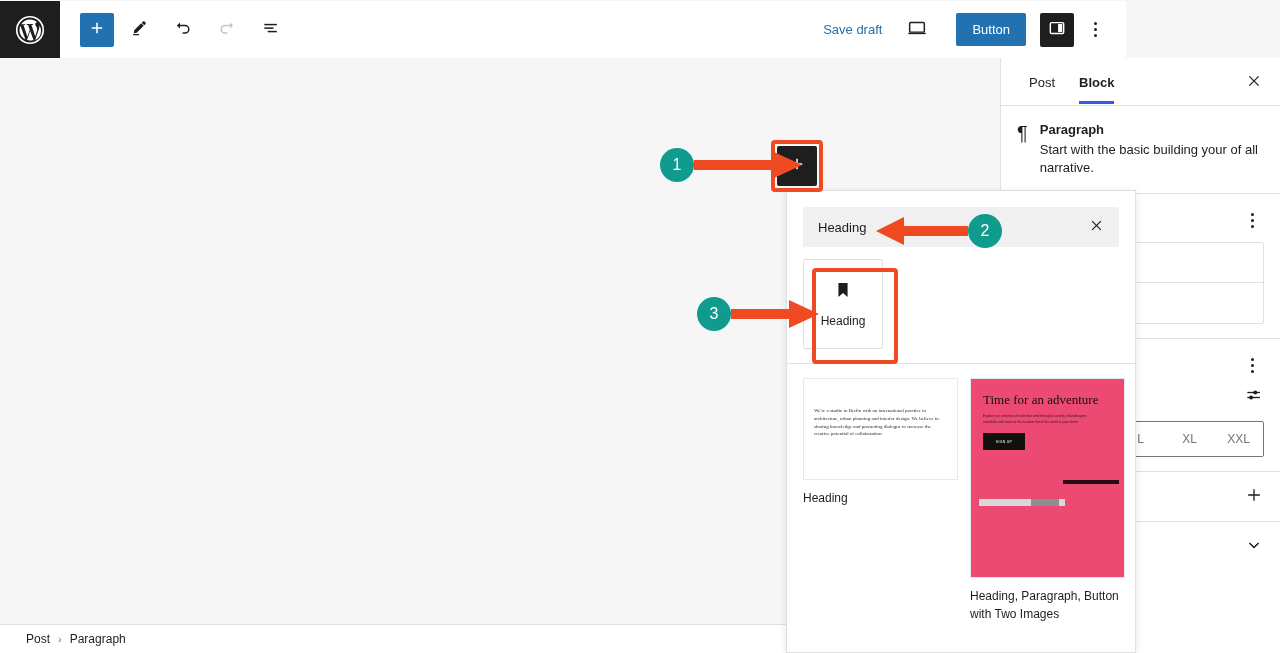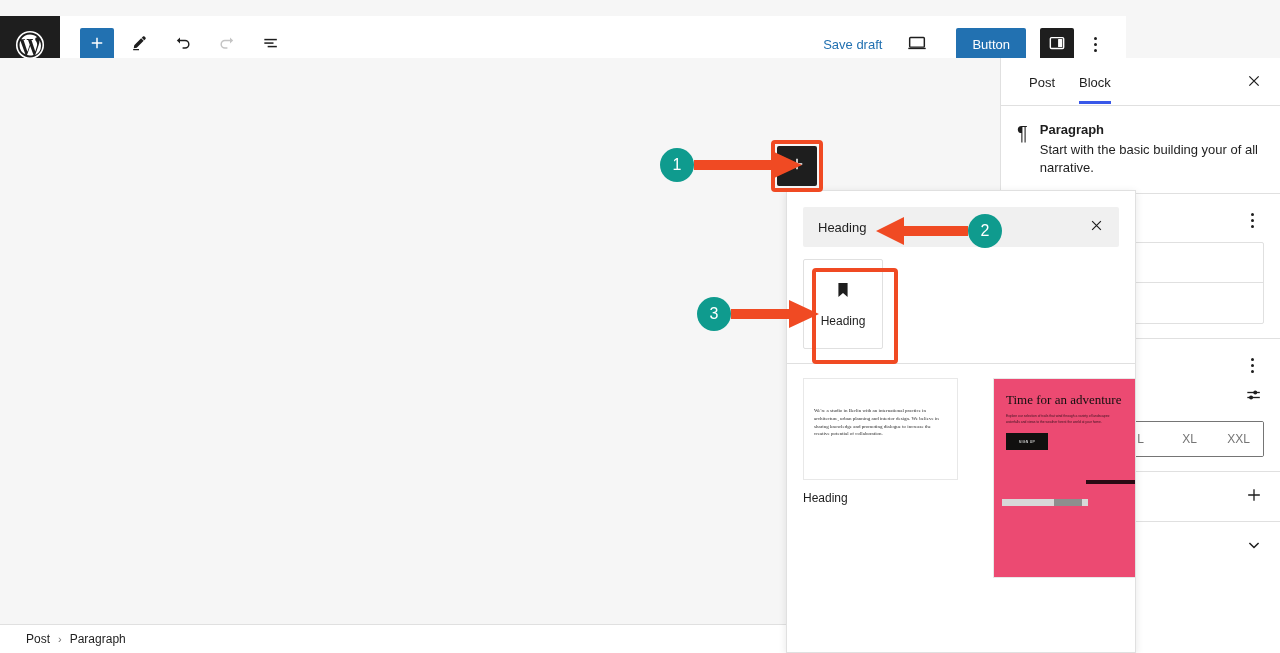--- a/index.html
+++ b/index.html
@@ -6,21 +6,21 @@
   html, body {
     width: 1280px; height: 653px;
     font-family: "Liberation Sans", sans-serif;
     background: #f6f6f6;
     overflow: hidden;
   }
   #app { position: relative; width: 1280px; height: 653px; }
 
   
   .topbar {
-    position: absolute; top: 16px; left: 0; width: 1126px; height: 58px;
+    position: absolute; top: 1px; left: 0; width: 1126px; height: 58px;
     background: #fff; border-bottom: 1px solid #e0e0e0;
     display: flex; align-items: center;
   }
   .wp-logo {
     width: 60px; height: 58px; background: #1e1e1e;
     display: flex; align-items: center; justify-content: center;
     flex: 0 0 60px;
   }
   .wp-logo svg { display: block; }
   .tb-left { display: flex; align-items: center; gap: 0px; padding-left: 20px; }
@@ -76,21 +76,21 @@
   }
   .sb-tabs {
     display: flex; align-items: center; height: 48px;
     border-bottom: 1px solid #e0e0e0; padding-left: 16px; position: relative;
   }
   .sb-tab {
     font-size: 13px; color: #1e1e1e; padding: 14px 12px 13px;
     cursor: pointer; position: relative; background: none; border: none;
     font-family: "Liberation Sans", sans-serif;
   }
-  .sb-tab.active { font-weight: normal; text-align: center; }
+  .sb-tab.active { font-weight: bold; text-align: center; }
   .sb-tab.active::after {
     content: ""; position: absolute; left: 12px; right: 12px; bottom: -1px;
     height: 3px; background: #3858e9;
   }
   .sb-close {
     position: absolute; right: 14px; top: 12px; width: 24px; height: 24px;
     display: flex; align-items: center; justify-content: center; cursor: pointer;
     background: none; border: none;
   }
   .block-card { padding: 16px 16px 16px 16px; display: flex; gap: 12px; }
@@ -153,21 +153,21 @@
   }
   .pattern { width: 155px; }
   .pattern-preview { width: 155px; background: #fff; border: 1px solid #e8e8e8; overflow: hidden; }
   .pattern-caption { font-size: 12px; color: #1e1e1e; margin-top: 9px; line-height: 1.5; }
 
   .pp-white { height: 102px; padding: 28px 10px 10px; }
   .pp-white p {
     font-family: "Liberation Serif", serif; font-size: 5px; line-height: 1.55;
     color: #2b2b2b;
   }
-  .pp-pink { height: 200px; background: #ec4a72; padding: 14px 12px 8px; position: relative; margin-left: 23px; }
+  .pp-pink { height: 200px; background: #ec4a72; padding: 14px 12px 8px; position: relative; }
   .pp-pink h4 {
     font-family: "Liberation Serif", serif; font-size: 13px; line-height: 1.15;
     color: #11100f; font-weight: normal; margin-bottom: 6px;
   }
   .pp-pink .pk-body {
     font-size: 3.3px; line-height: 1.7; color: #3a1420; width: 118px; margin-bottom: 8px;
   }
   .pp-pink .pk-btn {
     width: 42px; height: 17px; background: #11100f; color: #fff;
     font-size: 3.5px; display: flex; align-items: center; justify-content: center;
@@ -432,20 +432,21 @@
 
       <div class="pattern">
         <div class="pattern-preview pp-pink">
           <h4>Time for an adventure</h4>
           <div class="pk-body">Explore our selection of trails that wind through a variety of landscapes: waterfalls and views to the weather forest the world at your home.</div>
           <div class="pk-btn">SIGN UP</div>
           <div class="pk-bar1"></div>
           <div class="pk-bar2"></div>
           <div class="pk-bar3"></div>
         </div>
+        <div class="pattern-caption">Heading, Paragraph, Button with Two Images</div>
       </div>
     </div>
   </div>
 
   <div class="anno-box" style="left:812px; top:268px; width:86px; height:96px;"></div>
 
   <div class="anno" style="left:660px; top:148px;">
     <div style="display:flex; align-items:center;">
       <div class="anno-circle">1</div>
       <svg width="110" height="34" viewBox="0 0 110 34">

